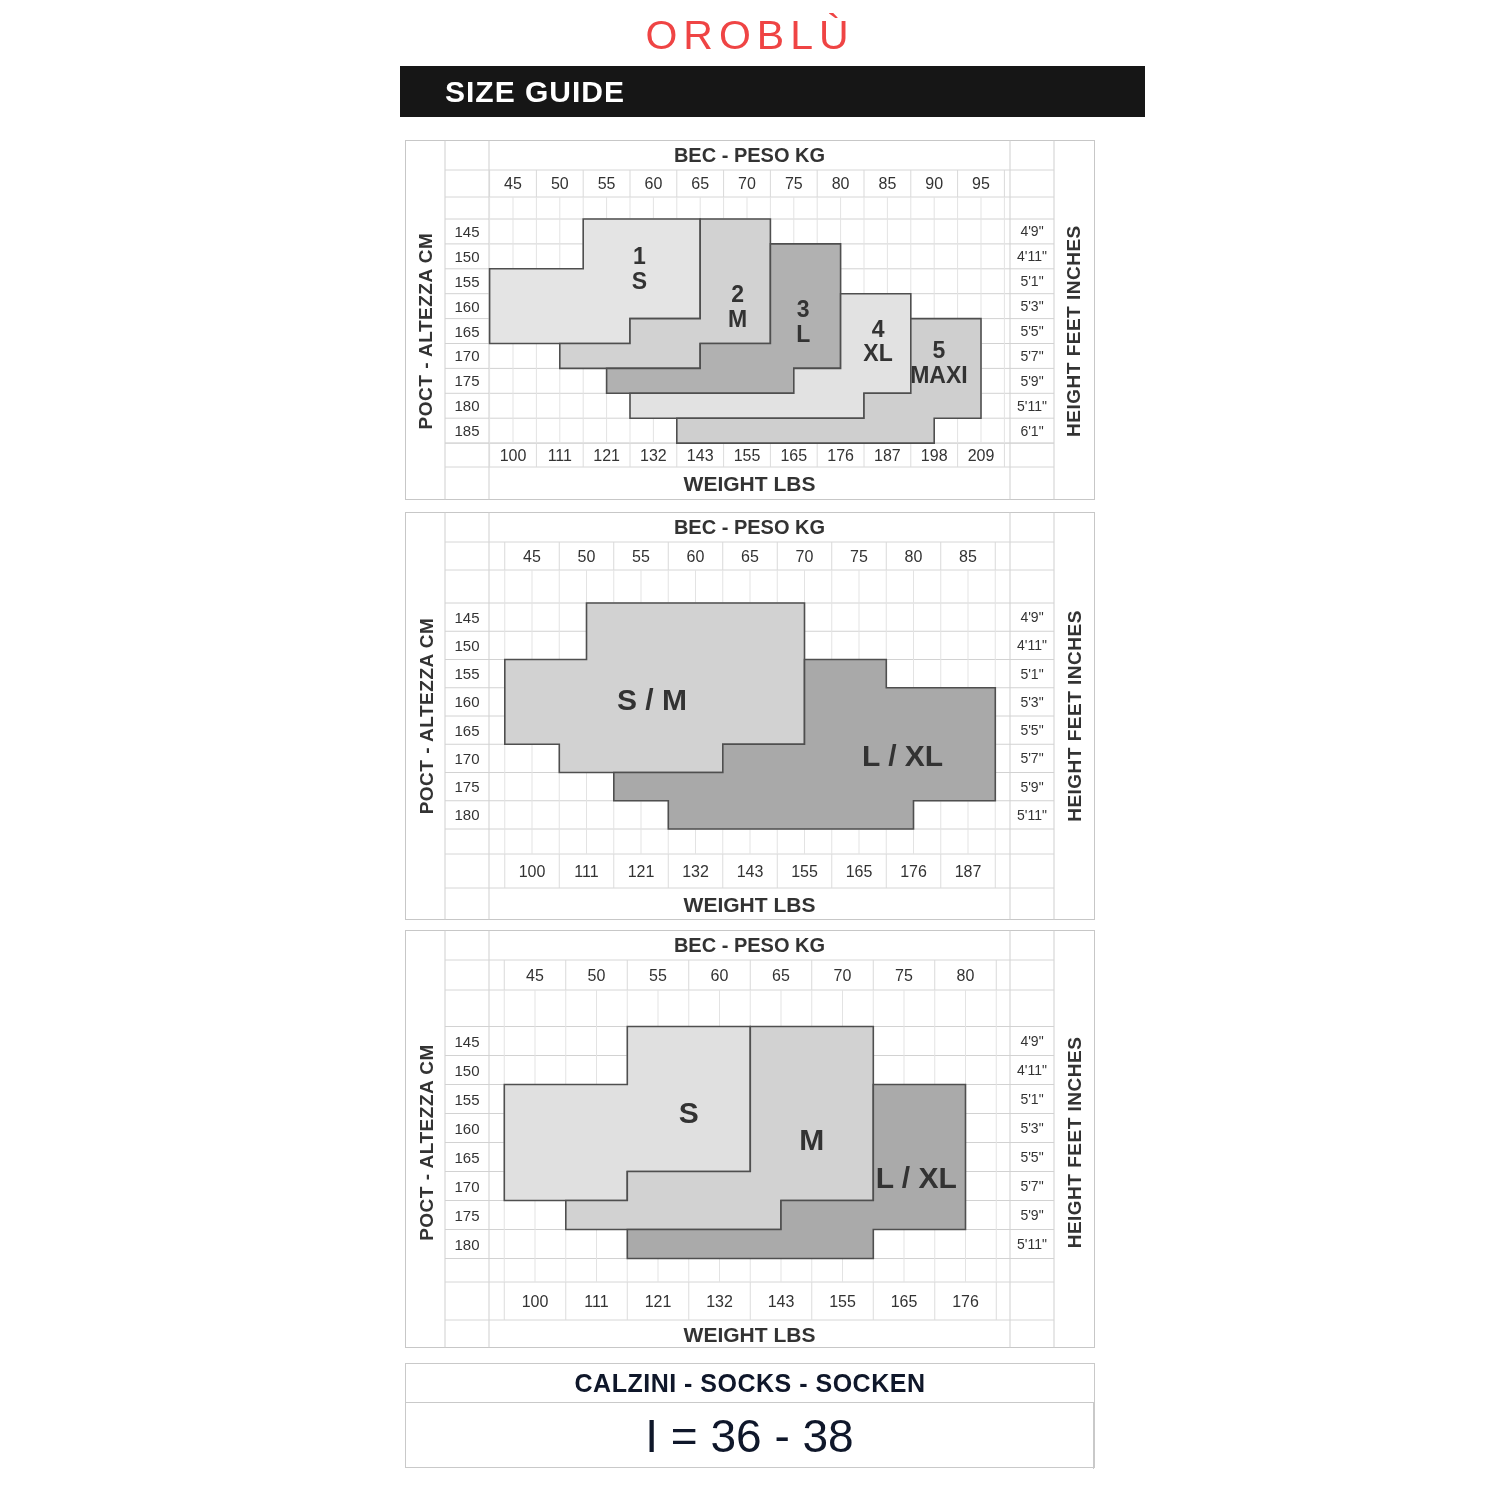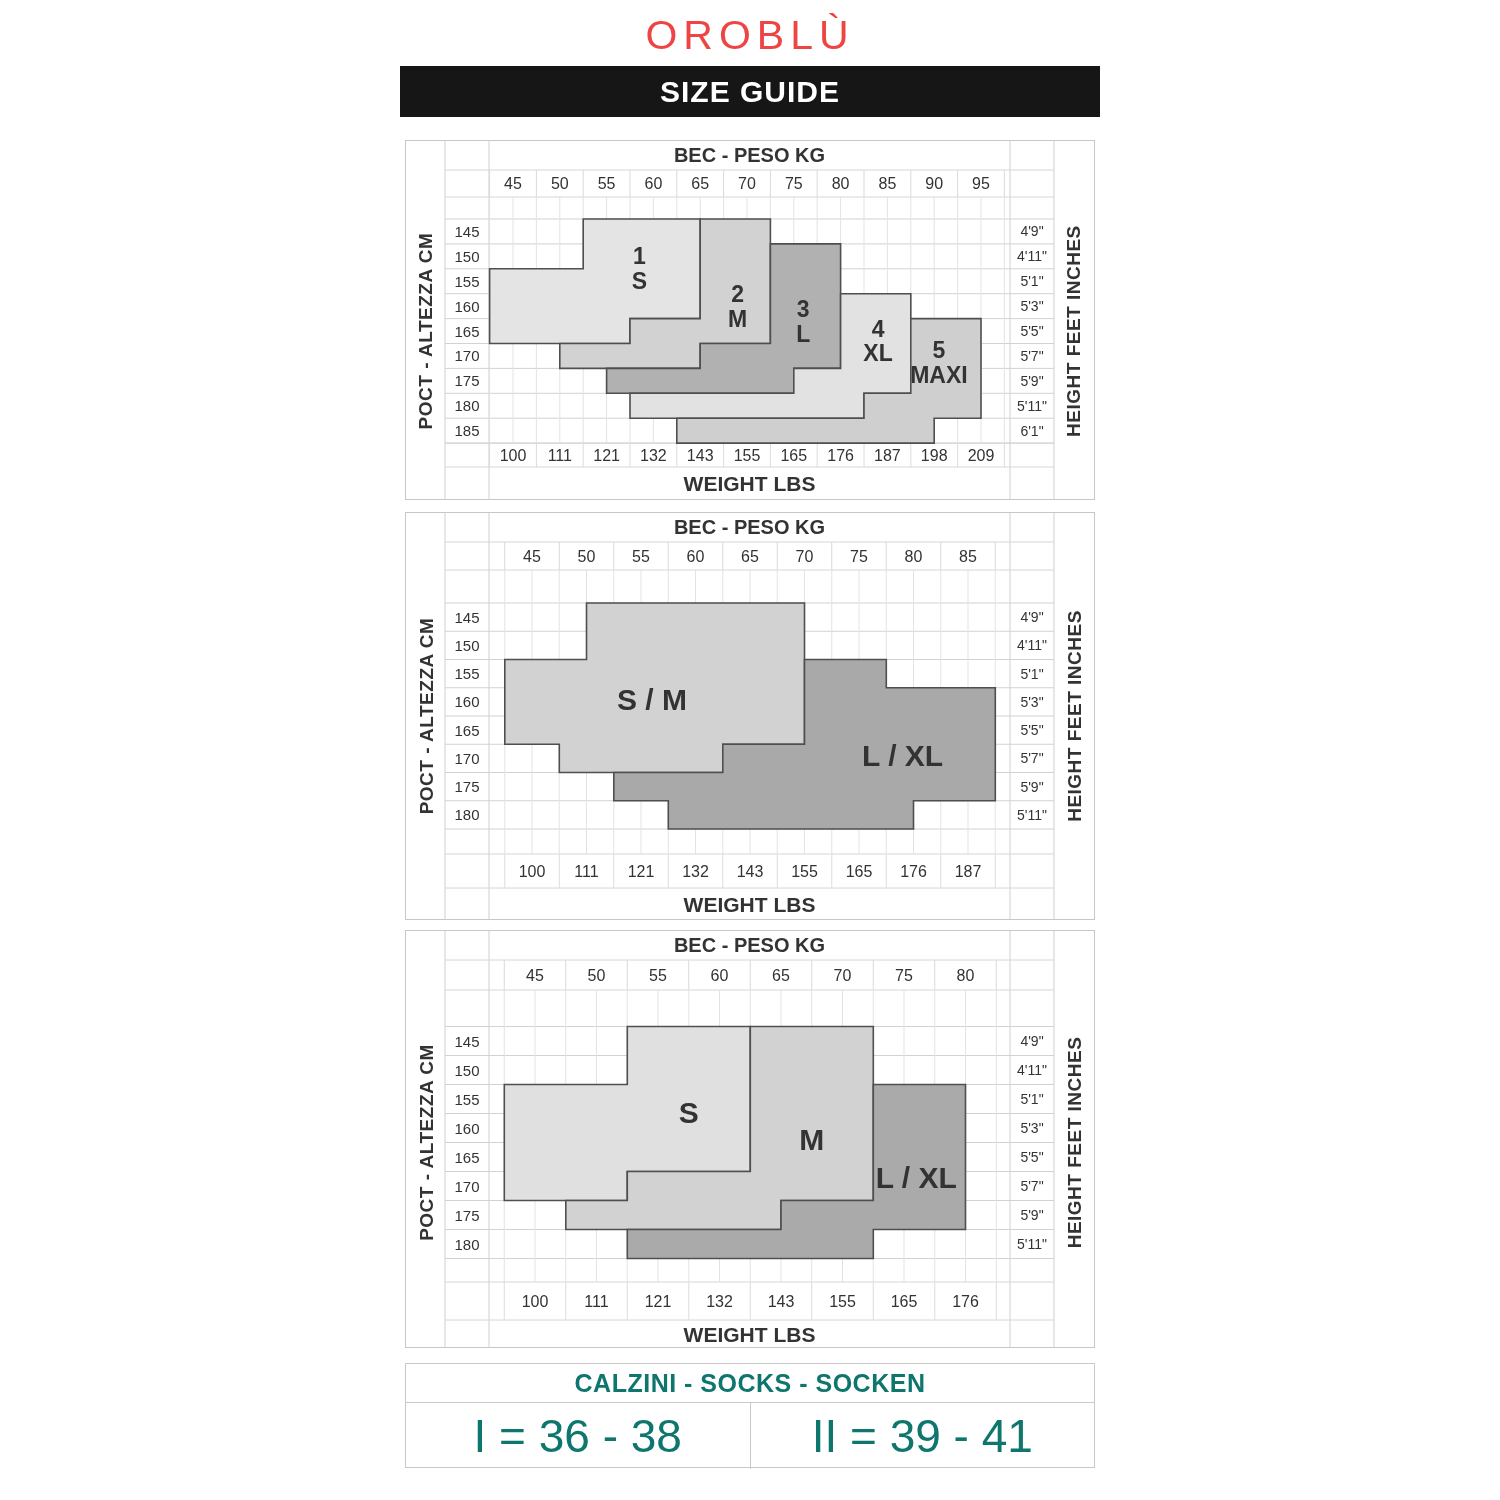--- a/index.html
+++ b/index.html
@@ -1,28 +1,28 @@
 <!DOCTYPE html>
 <html><head>
 <meta charset="utf-8">
 <style>
   html,body{margin:0;padding:0;background:#ffffff;}
   .page{position:relative;width:1500px;height:1500px;background:#ffffff;
         font-family:"Liberation Sans", sans-serif;overflow:hidden;}
   .logo{position:absolute;top:12px;left:0;width:1500px;text-align:center;
         font-size:41px;font-weight:300;letter-spacing:6px;color:#ef4444;}
   .banner{position:absolute;left:400px;top:66px;width:700px;height:51px;
-        background:#161616;display:flex;align-items:center;justify-content:center;}
+        background:#161616;display:flex;align-items:center;justify-content:flex-start;padding-left:45px;}
   .banner span{color:#ffffff;font-size:30px;font-weight:700;letter-spacing:1px;}
   .chart{position:absolute;left:405px;width:690px;display:block;}
   .chart1{top:140px;height:360px;}
   .chart2{top:512px;height:408px;}
   .chart3{top:930px;height:418px;}
   .socks{position:absolute;left:405px;top:1363px;width:690px;height:105px;
-        border:1px solid #c9c9c9;box-sizing:border-box;color:#0f766e;}
+        border:1px solid #c9c9c9;box-sizing:border-box;color:#0f172a;}
   .socks-header{height:38px;border-bottom:1px solid #c9c9c9;display:flex;
         align-items:center;justify-content:center;font-size:25px;font-weight:700;letter-spacing:0.5px;}
   .socks-row{display:flex;height:66px;}
   .socks-cell{flex:1;display:flex;align-items:center;justify-content:center;font-size:46px;}
   .socks-cell:first-child{border-right:1px solid #c9c9c9;}
   svg text{font-family:"Liberation Sans", sans-serif;fill:#333333;}
 </style>
 </head>
 <body>
 
@@ -353,16 +353,15 @@
       <polygon points="345.3,96.5 468.3,96.5 468.3,270.5 376.0,270.5 376.0,299.5 160.8,299.5 160.8,270.5 222.3,270.5 222.3,241.5 345.3,241.5" fill="#d2d2d2" stroke="#4f4f4f" stroke-width="1.6"></polygon>
       <polygon points="468.3,154.5 560.5,154.5 560.5,299.5 468.3,299.5 468.3,328.5 222.3,328.5 222.3,299.5 376.0,299.5 376.0,270.5 468.3,270.5" fill="#aaaaaa" stroke="#4f4f4f" stroke-width="1.6"></polygon>
       <text x="283.75" y="182.05" font-size="30" font-weight="700" text-anchor="middle" dominant-baseline="central" fill="#2d2d2d">S</text>
       <text x="406.75" y="209.6" font-size="30" font-weight="700" text-anchor="middle" dominant-baseline="central" fill="#2d2d2d">M</text>
       <text x="511.3" y="247.3" font-size="30" font-weight="700" text-anchor="middle" dominant-baseline="central" fill="#2d2d2d">L / XL</text>
     </svg>
   <div class="socks">
     <div class="socks-header">CALZINI - SOCKS - SOCKEN</div>
     <div class="socks-row">
       <div class="socks-cell">I = 36 - 38</div>
-      <div class="socks-cell">II = 39 - 41</div>
     </div>
   </div>
 </div>
 
 </body></html>

